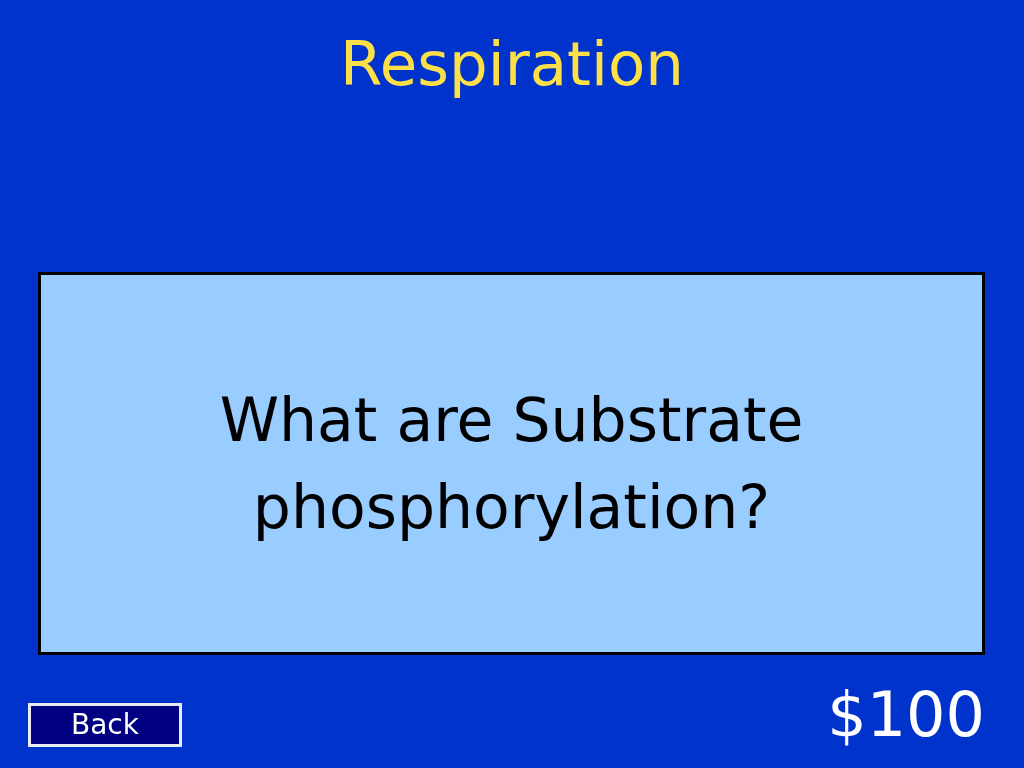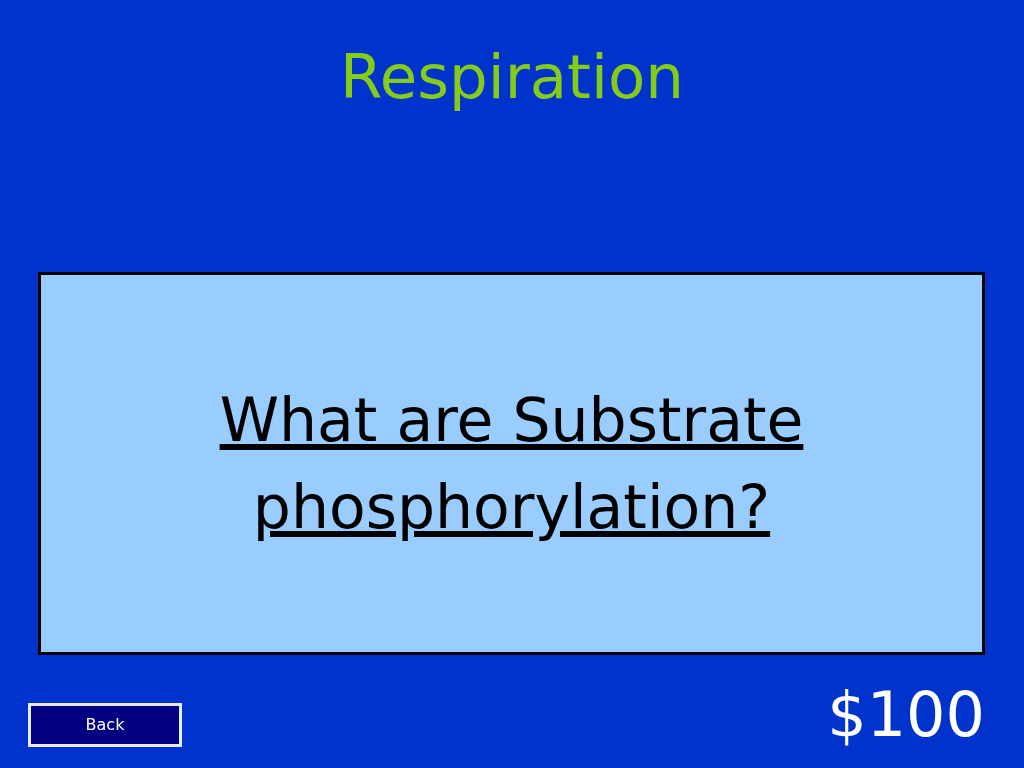--- a/index.html
+++ b/index.html
@@ -20,24 +20,24 @@
     top: 0;
     width: 1024px;
     height: 768px;
     background: #0033cc;
   }
 
   
   #slide-title {
     position: absolute;
     left: 0;
-    top: 40px;
+    top: 27px;
     width: 1024px;
     text-align: center;
-    color: #84cc16;
+    color: #fde047;
     font-size: 61px;
     line-height: 74px;
     font-weight: normal;
     letter-spacing: 0px;
     white-space: nowrap;
   }
 
   
   #answer-box {
     position: absolute;
@@ -54,21 +54,20 @@
   }
   #answer-text {
     width: 100%;
     text-align: center;
     color: #000000;
     font-size: 60px;
     line-height: 87px;
     font-weight: normal;
     padding: 0 6px;
     box-sizing: border-box;
-    text-decoration: underline;
   }
   #answer-text .ln {
     display: block;
     white-space: nowrap;
   }
 
   
   #back-button {
     position: absolute;
     left: 28px;
@@ -78,21 +77,21 @@
     background: #000080;
     border: 3px solid #e8ecf2;
     box-sizing: border-box;
     display: flex;
     align-items: center;
     justify-content: center;
     cursor: pointer;
   }
   #back-button-label {
     color: #ffffff;
-    font-size: 16px;
+    font-size: 28px;
     line-height: 26px;
     font-weight: normal;
     white-space: nowrap;
   }
 
   
   #value-amount {
     position: absolute;
     right: 39px;
     top: 679px;

